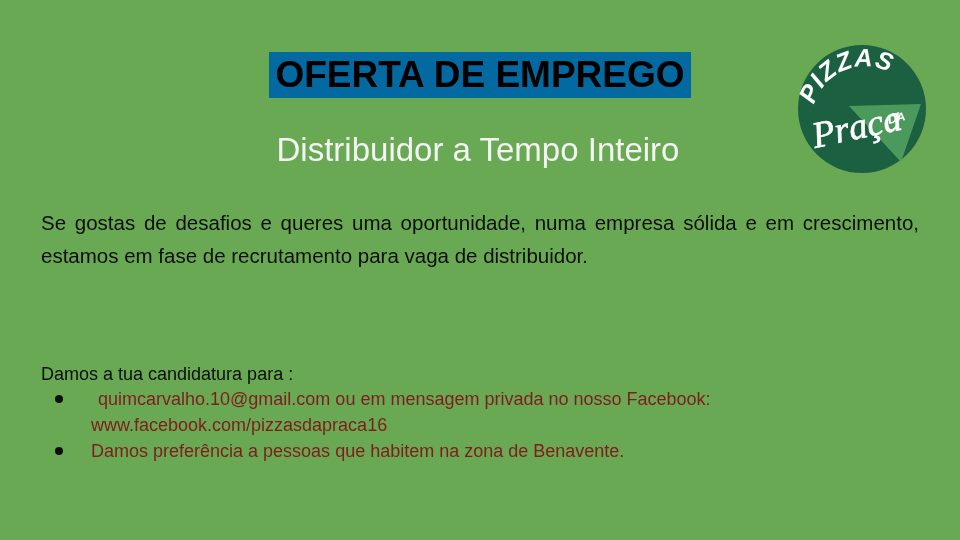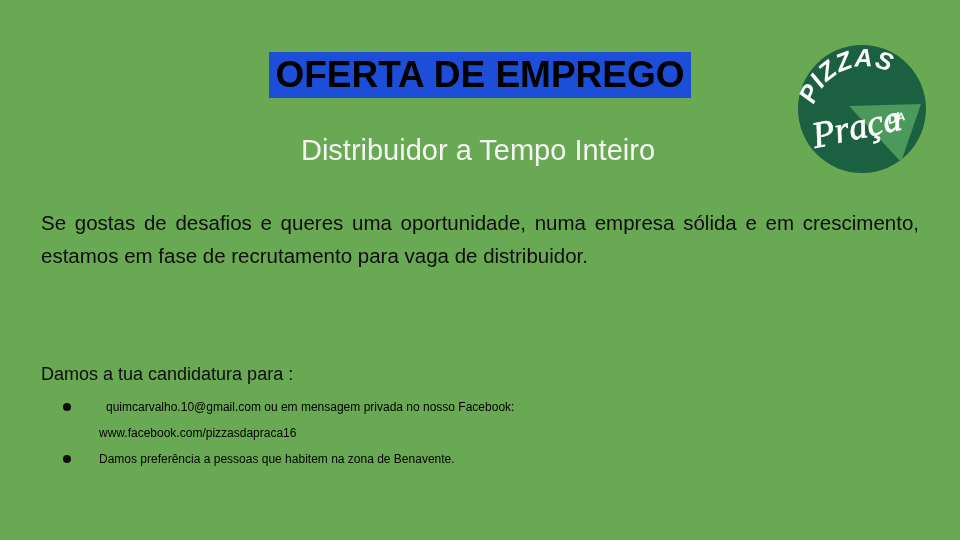--- a/index.html
+++ b/index.html
@@ -39,39 +39,39 @@
   
   .title-wrap {
     position: absolute;
     left: 0;
     top: 52px;
     width: 960px;
     text-align: center;
   }
   .title {
     display: inline-block;
-    background: #1d4ed8;
+    background: #0369a1;
     color: #000000;
     font-size: 37px;
     font-weight: bold;
     line-height: 44px;
     letter-spacing: 0px;
     padding: 1px 6px 1px 6px;
     white-space: nowrap;
   }
 
   
   .subtitle {
     position: absolute;
     left: 0;
     top: 131px;
     width: 956px;
     text-align: center;
     color: #f4f4f4;
-    font-size: 29px;
+    font-size: 33px;
     line-height: 38px;
     font-weight: normal;
     white-space: nowrap;
   }
 
   
   .body-para {
     position: absolute;
     left: 41px;
     top: 206px;
@@ -103,24 +103,24 @@
     line-height: 26px;
   }
 
   
   .bullets {
     position: absolute;
     left: 41px;
     top: 386px;
     width: 880px;
     list-style: none;
-    margin: 8px;
+    margin: 0;
     padding: 0;
-    color: #000000;
-    font-size: 12px;
+    color: #7f1d1d;
+    font-size: 18px;
     line-height: 26px;
   }
   .bullets li {
     position: relative;
     padding-left: 50px;
     margin: 0 0 0 0;
   }
   .bullets li .dot {
     position: absolute;
     left: 14px;

